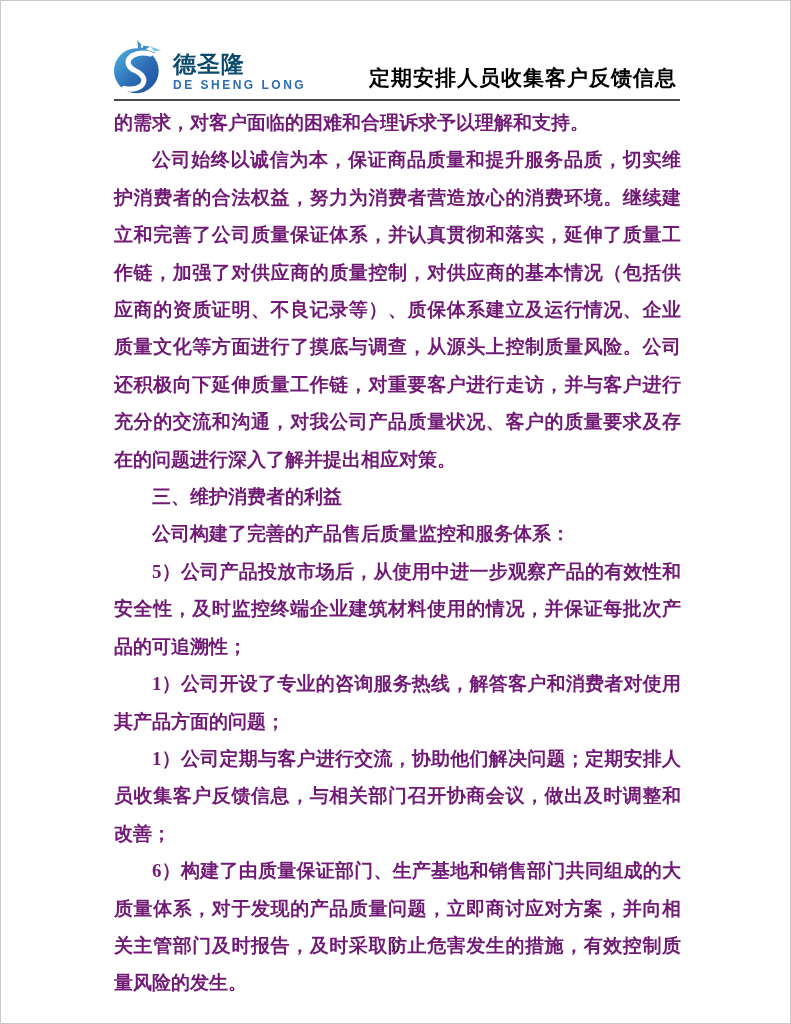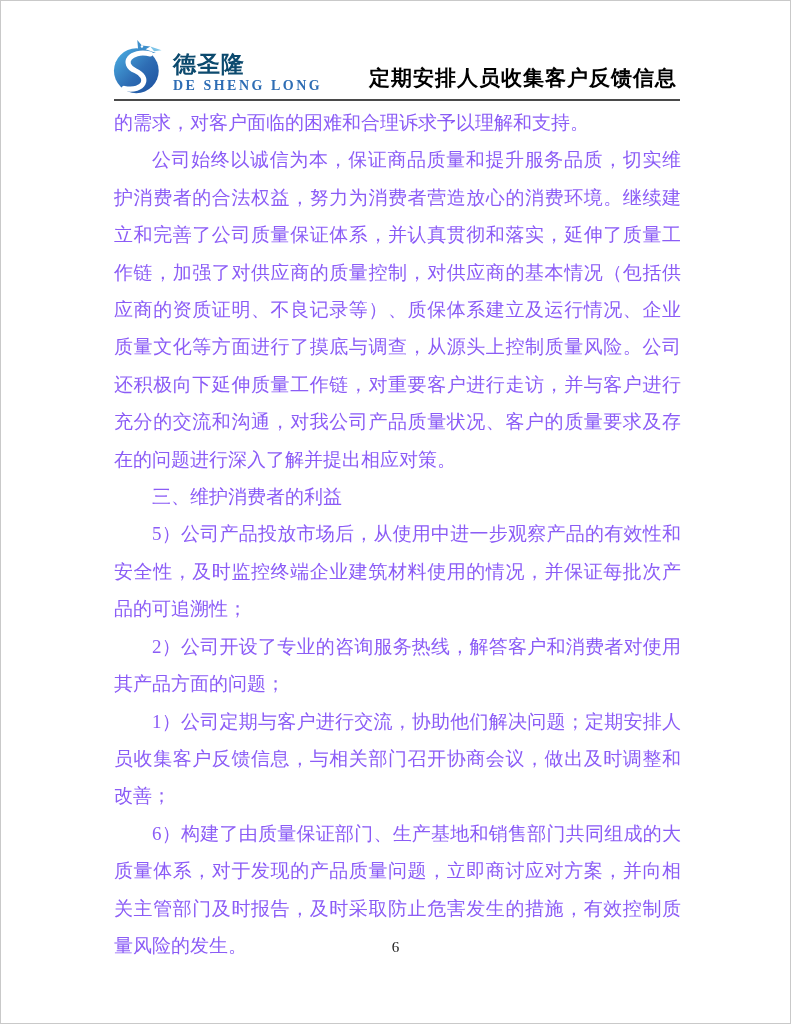--- a/index.html
+++ b/index.html
@@ -26,26 +26,26 @@
   .logo-textblock { margin-left: 4px; margin-top: 14px; }
   .logo-cn {
     font-size: 23px;
     font-weight: bold;
     color: #0c4a6e;
     letter-spacing: 1px;
     line-height: 24px;
     font-family: "Liberation Sans", sans-serif;
   }
   .logo-en {
-    font-size: 14px;
+    font-size: 12px;
     font-weight: bold;
     color: #2e6db4;
     letter-spacing: 2.5px;
     margin-top: 2px;
-    font-family: Liberation Serif, serif;
+    font-family: Liberation Sans, sans-serif;
   }
   .company-name {
     position: absolute;
     top: 63px;
     right: 113px;
     font-size: 21px;
     font-weight: bold;
     color: #000000;
     letter-spacing: 1px;
     white-space: nowrap;
@@ -60,21 +60,22 @@
   }
   
   .doc-body {
     position: absolute;
     left: 113px;
     top: 103px;
     width: 567px;
     font-size: 19px;
     line-height: 37.4px;
     text-align: justify;
-    color: #8b5cf6;
+    color: #701a75;
+    font-weight: bold;
   }
   .doc-body p { margin: 0; padding: 0; }
   .doc-body p.indent { text-indent: 2em; }
   
   .page-number {
     position: absolute;
     left: 0;
     top: 938px;
     width: 100%;
     text-align: center;
@@ -113,21 +114,22 @@
   </div>
 
   <div class="company-name">定期安排人员收集客户反馈信息</div>
 
   <div class="header-rule"></div>
 
   <div class="doc-body">
     <p>的需求，对客户面临的困难和合理诉求予以理解和支持。</p>
     <p class="indent">公司始终以诚信为本，保证商品质量和提升服务品质，切实维护消费者的合法权益，努力为消费者营造放心的消费环境。继续建立和完善了公司质量保证体系，并认真贯彻和落实，延伸了质量工作链，加强了对供应商的质量控制，对供应商的基本情况（包括供应商的资质证明、不良记录等）、质保体系建立及运行情况、企业质量文化等方面进行了摸底与调查，从源头上控制质量风险。公司还积极向下延伸质量工作链，对重要客户进行走访，并与客户进行充分的交流和沟通，对我公司产品质量状况、客户的质量要求及存在的问题进行深入了解并提出相应对策。</p>
     <p class="indent">三、维护消费者的利益</p>
+    <p class="indent">公司构建了完善的产品售后质量监控和服务体系：</p>
     <p class="indent">5）公司产品投放市场后，从使用中进一步观察产品的有效性和安全性，及时监控终端企业建筑材料使用的情况，并保证每批次产品的可追溯性；</p>
-    <p class="indent">2）公司开设了专业的咨询服务热线，解答客户和消费者对使用其产品方面的问题；</p>
+    <p class="indent">1）公司开设了专业的咨询服务热线，解答客户和消费者对使用其产品方面的问题；</p>
     <p class="indent">1）公司定期与客户进行交流，协助他们解决问题；定期安排人员收集客户反馈信息，与相关部门召开协商会议，做出及时调整和改善；</p>
     <p class="indent">6）构建了由质量保证部门、生产基地和销售部门共同组成的大质量体系，对于发现的产品质量问题，立即商讨应对方案，并向相关主管部门及时报告，及时采取防止危害发生的措施，有效控制质量风险的发生。</p>
   </div>
 
   <div class="page-number">6</div>
 
 </div>
 
 </body></html>

